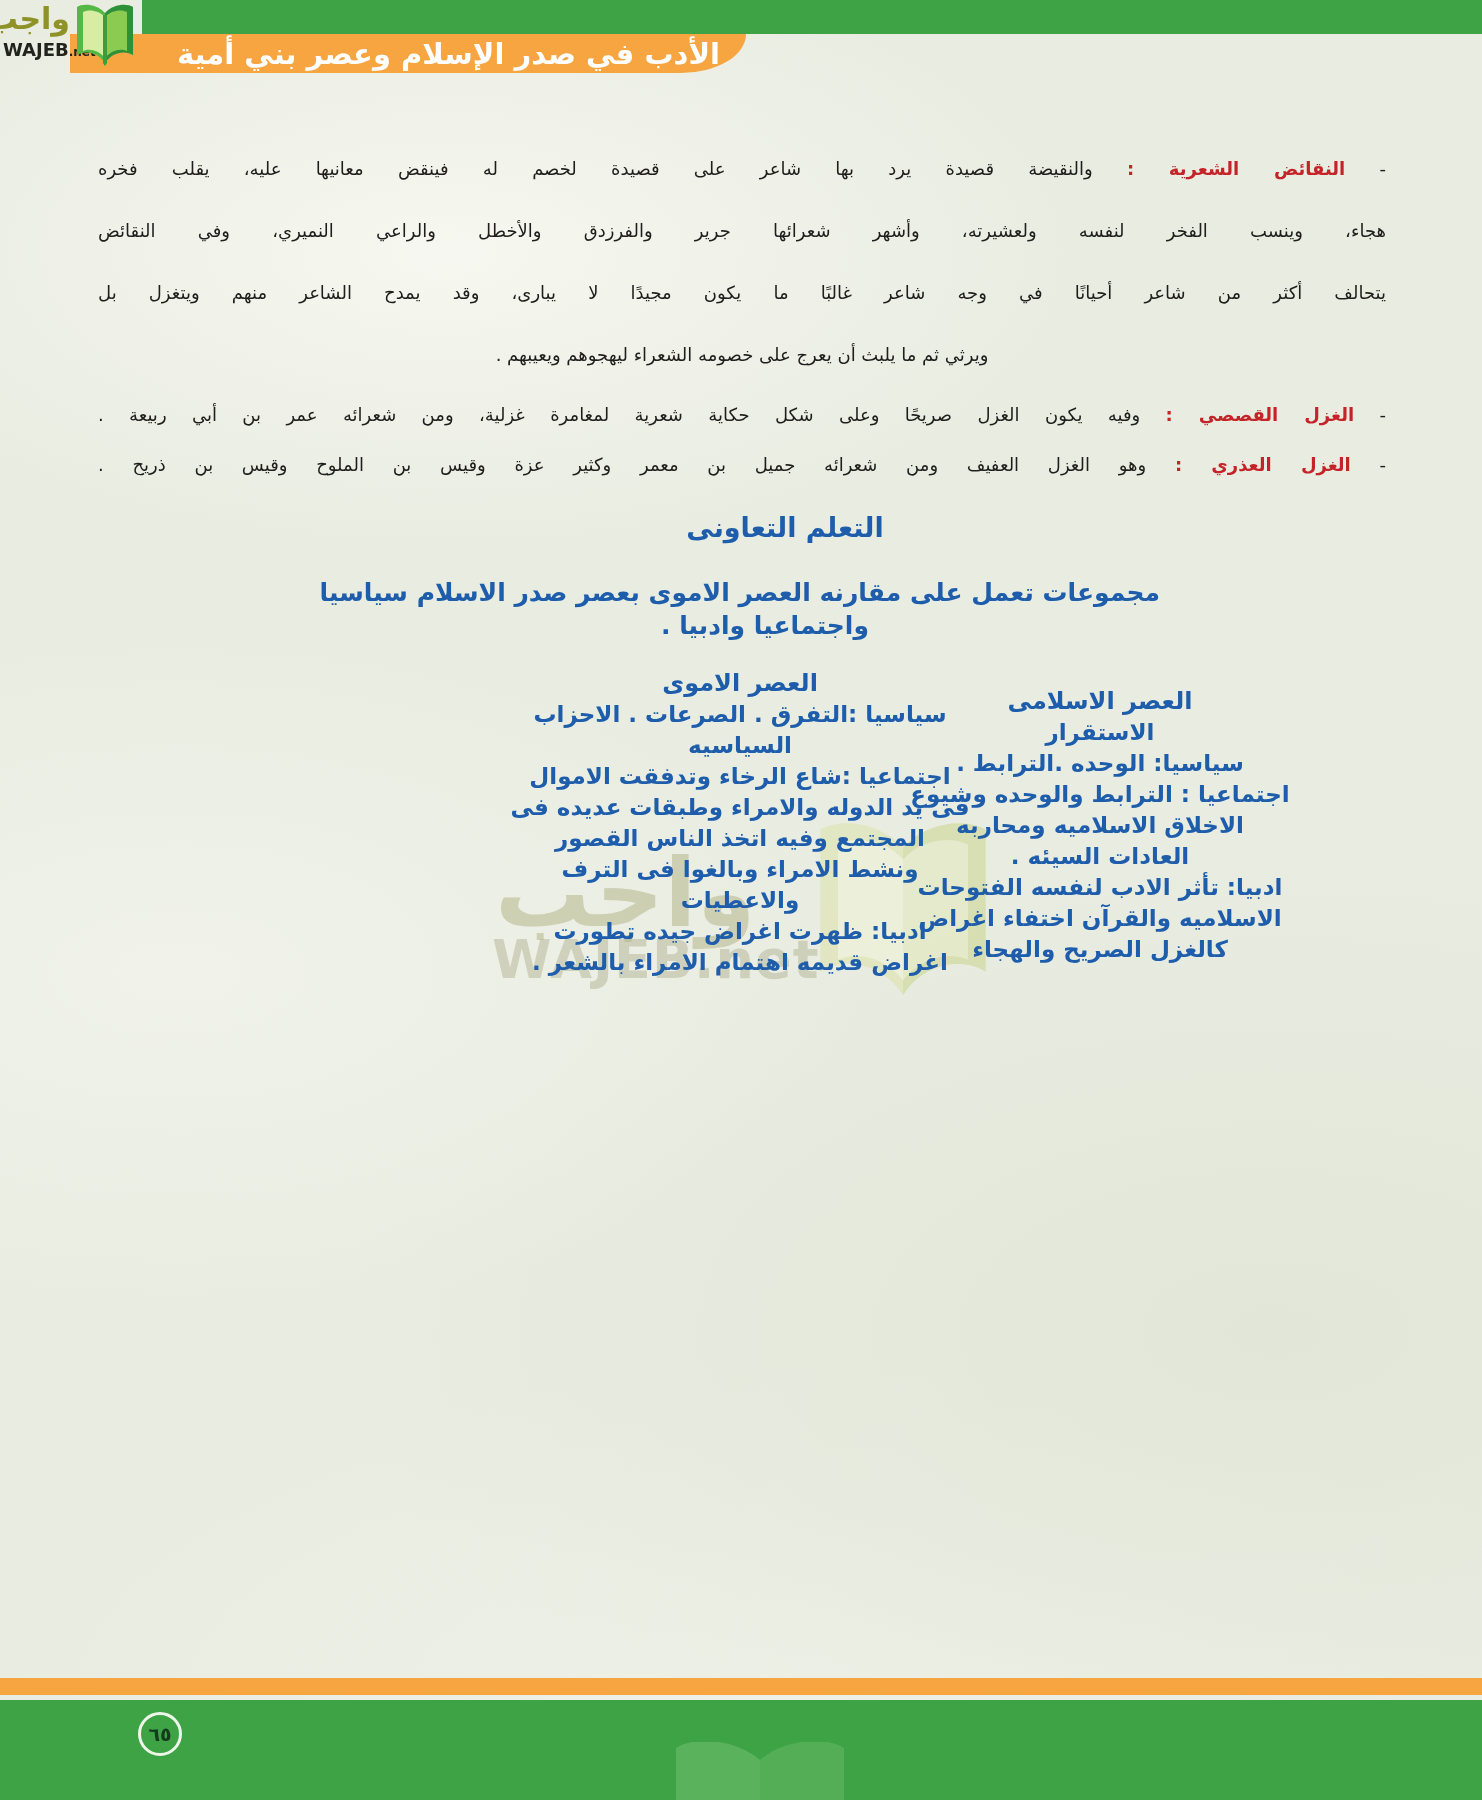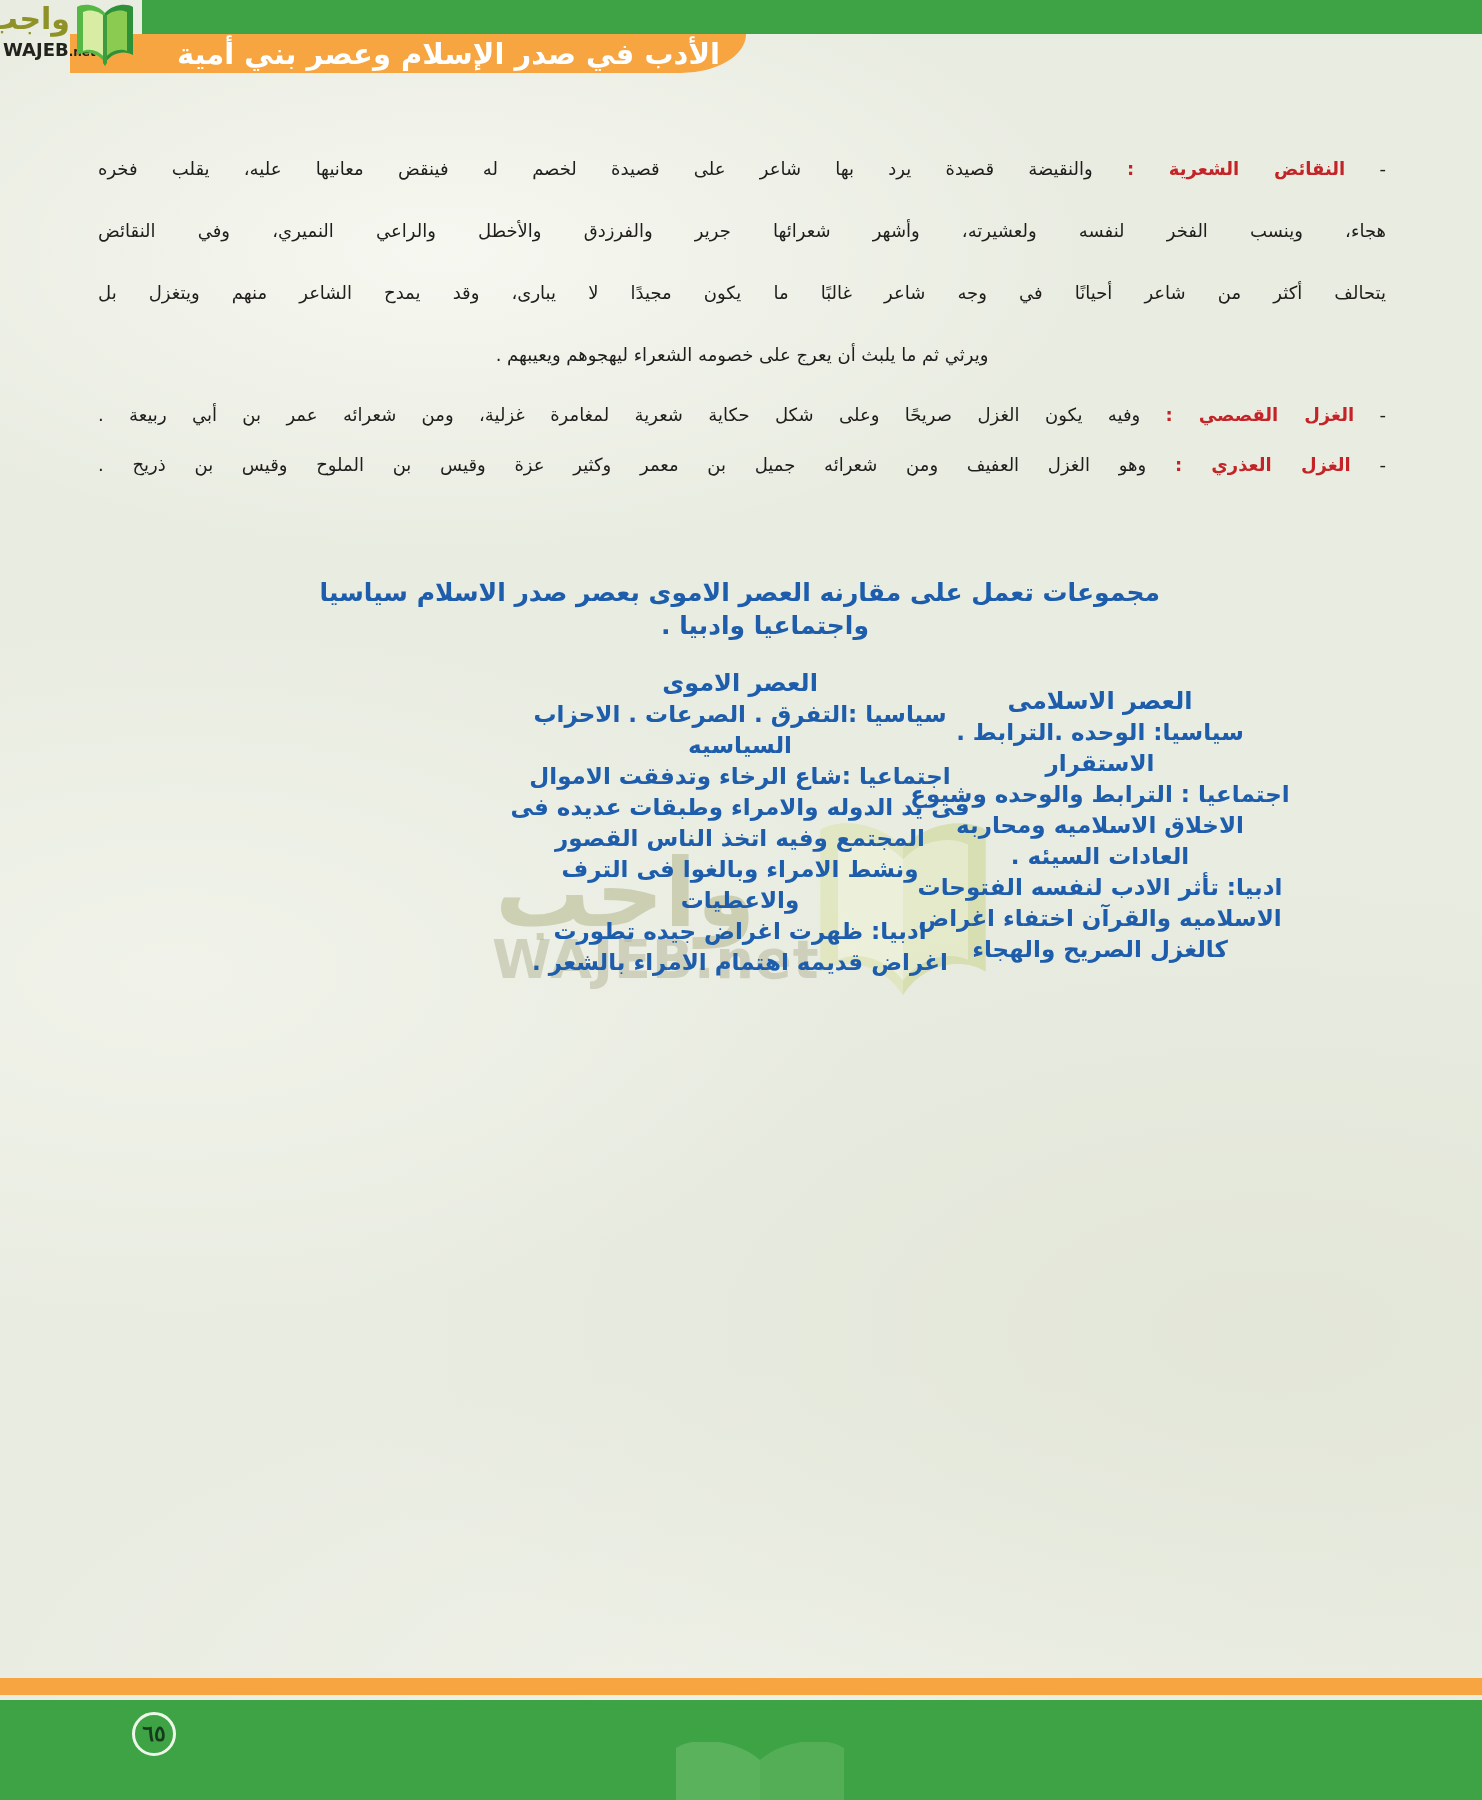--- a/index.html
+++ b/index.html
@@ -45,22 +45,22 @@
   .col-islamic{top:686px;left:890px;width:420px;}
   
   .wm{z-index:1;pointer-events:none;}
   .wm-arabic{top:843px;left:495px;font-size:95px;font-weight:bold;color:#b5b78c;opacity:.55;direction:rtl;line-height:100px;}
   .wm-latin{top:928px;left:492px;font-size:54px;font-weight:bold;color:#b2b494;opacity:.5;letter-spacing:1px;}
   .wm-book{top:818px;left:788px;width:230px;height:195px;opacity:.6;}
   
   .footer-accent{top:1678px;left:0;width:1482px;height:17px;background:var(--orange,#f6a540);}
   .footer-bar{top:1700px;left:0;width:1482px;height:100px;background:var(--green,#3ea344);}
   .footer-wm{top:1742px;left:610px;width:300px;height:120px;opacity:.35;z-index:4;}
-  .page-badge{top:1712px;left:132px;width:38px;height:38px;border:3px solid #edf6e9;border-radius:50%;
-    display:flex;align-items:center;justify-content:center;color:#17391d;font-size:22px;font-weight:bold;z-index:5;font-family:Liberation Serif, serif;}
+  .page-badge{top:1712px;left:138px;width:38px;height:38px;border:3px solid #edf6e9;border-radius:50%;
+    display:flex;align-items:center;justify-content:center;color:#17391d;font-size:19px;font-weight:bold;z-index:5;}
 </style>
 </head>
 <body>
 
 <div class="page">
 
   <div class="abs header-bar"></div>
   <div class="abs logo-backdrop"></div>
   <div class="abs header-band"></div>
   <div class="abs page-title">الأدب في صدر الإسلام وعصر بني أمية</div>
@@ -88,42 +88,43 @@
     <div class="pline just"><span>-</span> <span class="red-head">النقائض الشعرية :</span> <span>والنقيضة قصيدة يرد بها شاعر على قصيدة لخصم له فينقض معانيها عليه، يقلب فخره</span></div>
     <div class="pline just">هجاء، وينسب الفخر لنفسه ولعشيرته، وأشهر شعرائها جرير والفرزدق والأخطل والراعي النميري، وفي النقائض</div>
     <div class="pline just">يتحالف أكثر من شاعر أحيانًا في وجه شاعر غالبًا ما يكون مجيدًا لا يبارى، وقد يمدح الشاعر منهم ويتغزل بل</div>
     <div class="pline ctr">ويرثي ثم ما يلبث أن يعرج على خصومه الشعراء ليهجوهم ويعيبهم .</div>
   </div>
 
   <div class="abs para oneline just" style="top:392px"><span>-</span> <span class="red-head">الغزل القصصي :</span> <span>وفيه يكون الغزل صريحًا وعلى شكل حكاية شعرية لمغامرة غزلية، ومن شعرائه عمر بن أبي ربيعة .</span></div>
 
   <div class="abs para oneline just" style="top:442px"><span>-</span> <span class="red-head">الغزل العذري :</span> <span>وهو الغزل العفيف ومن شعرائه جميل بن معمر وكثير عزة وقيس بن الملوح وقيس بن ذريح .</span></div>
 
+  <div class="abs blue coop-title">التعلم التعاونى</div>
   <div class="abs blue coop-intro">
     <div class="colline">مجموعات تعمل على مقارنه العصر الاموى بعصر صدر الاسلام سياسيا</div>
     <div class="colline">واجتماعيا وادبيا .</div>
   </div>
 
   <div class="abs blue col col-umayyad">
     <div class="coltitle colline">العصر الاموى</div>
     <div class="colline">سياسيا :التفرق . الصرعات . الاحزاب</div>
     <div class="colline">السياسيه</div>
     <div class="colline">اجتماعيا :شاع الرخاء وتدفقت الاموال</div>
     <div class="colline">فى يد الدوله والامراء وطبقات عديده فى</div>
     <div class="colline">المجتمع وفيه اتخذ الناس القصور</div>
     <div class="colline">ونشط الامراء وبالغوا فى الترف</div>
     <div class="colline">والاعطيات</div>
     <div class="colline">ادبيا: ظهرت اغراض جيده تطورت</div>
     <div class="colline">اغراض قديمه اهتمام الامراء بالشعر .</div>
   </div>
 
   <div class="abs blue col col-islamic">
     <div class="coltitle colline">العصر الاسلامى</div>
+    <div class="colline">الاستقرار</div>
     <div class="colline">سياسيا: الوحده .الترابط .</div>
-    <div class="colline">الاستقرار</div>
     <div class="colline">اجتماعيا : الترابط والوحده وشيوع</div>
     <div class="colline">الاخلاق الاسلاميه ومحاربه</div>
     <div class="colline">العادات السيئه .</div>
     <div class="colline">ادبيا: تأثر الادب لنفسه الفتوحات</div>
     <div class="colline">الاسلاميه والقرآن اختفاء اغراض</div>
     <div class="colline">كالغزل الصريح والهجاء</div>
   </div>
 
   <div class="abs footer-accent"></div>
   <div class="abs footer-bar"></div>

